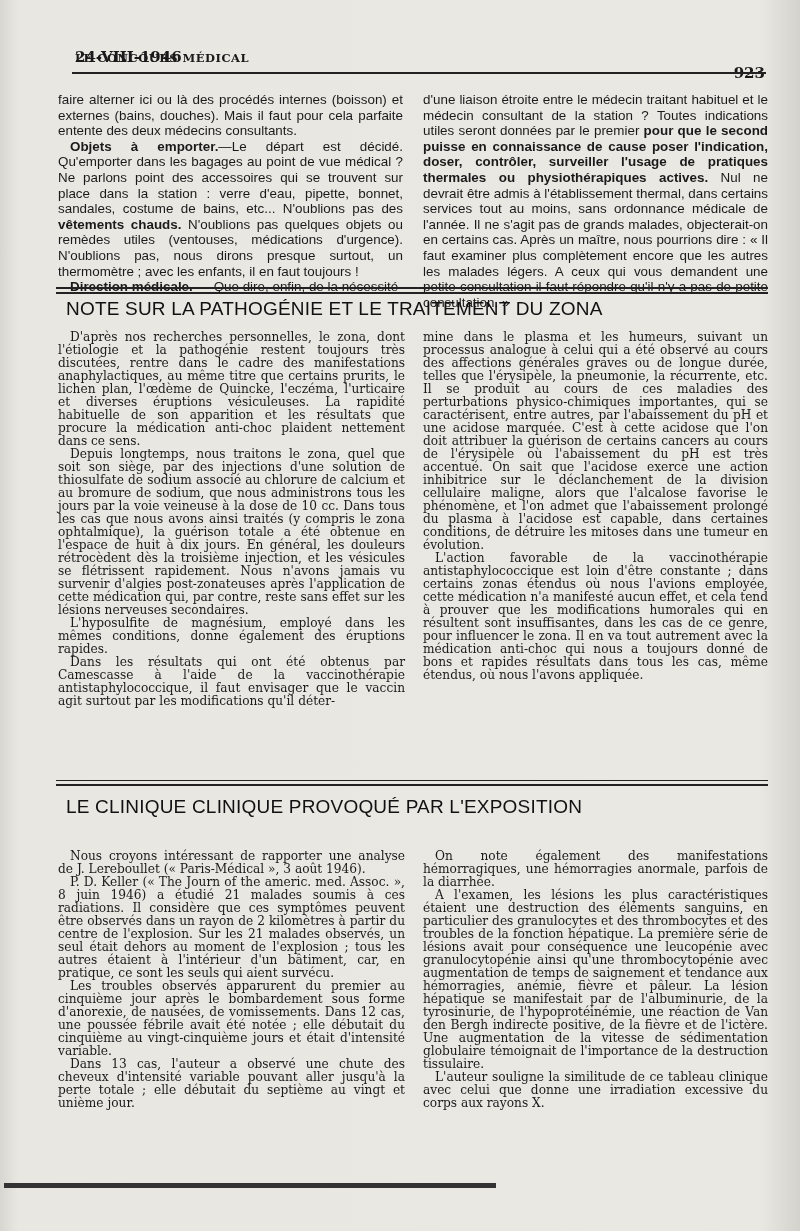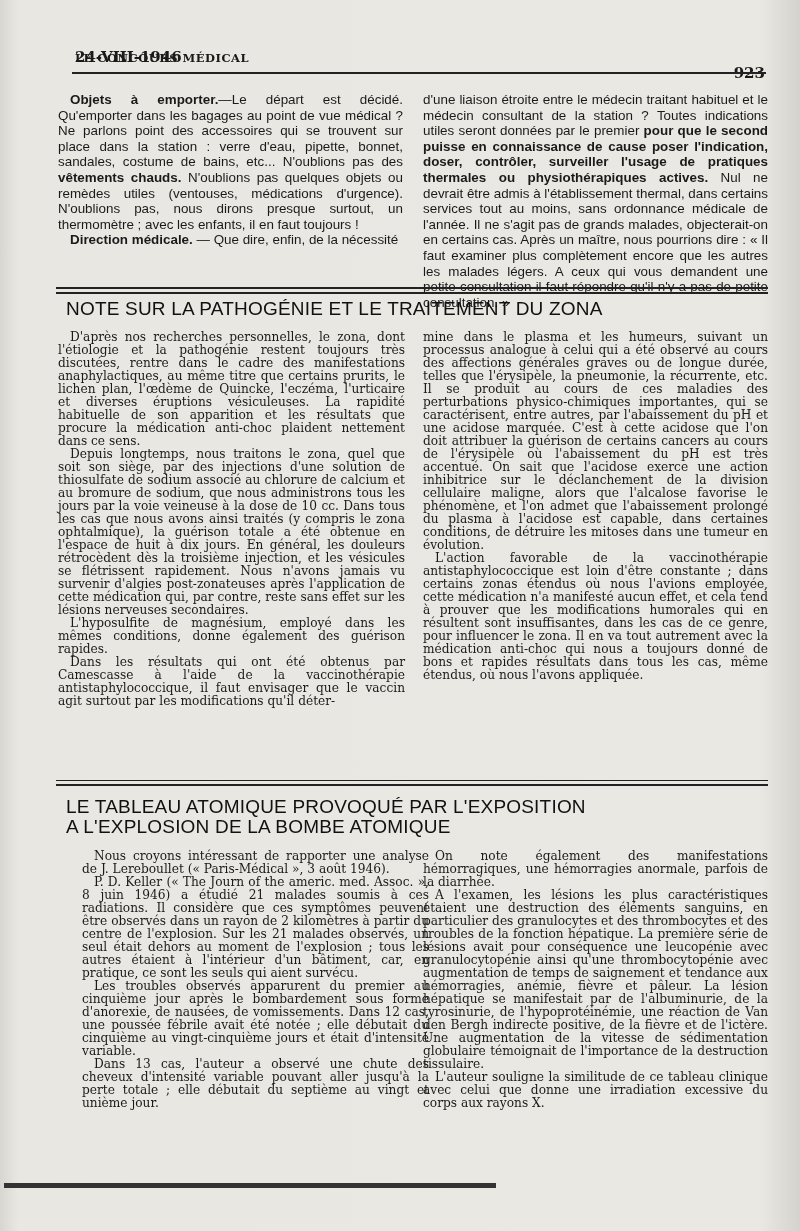--- a/index.html
+++ b/index.html
@@ -26,50 +26,50 @@
 <div class="page">
 
   <div class="header">
     <span class="date">24-VIII-1946</span>
     <span class="journal">LE CONCOURS MÉDICAL</span>
     <span class="pageno">923</span>
   </div>
   <div class="rule" style="left:72px; top:72px; width:694px; height:2px;"></div>
 
   <div class="col sans" style="left:58px; top:92px; width:345px;">
+    <p>faire alterner ici ou là des procédés internes (boisson) et externes (bains, douches). Mais il faut pour cela parfaite entente des deux médecins consultants.</p>
     <p class="ind"><span class="b">Objets à emporter.</span><span>—Le départ est décidé. Qu'emporter dans les bagages au point de vue médical ? Ne parlons point des accessoires qui se trouvent sur place dans la station : verre d'eau, pipette, bonnet, sandales, costume de bains, etc... N'oublions pas des </span><span class="b">vêtements chauds.</span><span> N'oublions pas quelques objets ou remèdes utiles (ventouses, médications d'urgence). N'oublions pas, nous dirons presque surtout, un thermomètre ; avec les enfants, il en faut toujours !</span></p>
     <p class="ind"><span class="b">Direction médicale.</span><span> — Que dire, enfin, de la nécessité</span></p>
   </div>
   <div class="col sans" style="left:423px; top:92px; width:345px;">
     <p><span>d'une liaison étroite entre le médecin traitant habituel et le médecin consultant de la station ? Toutes indications utiles seront données par le premier </span><span class="b">pour que le second puisse en connaissance de cause poser l'indication, doser, contrôler, surveiller l'usage de pratiques thermales ou physiothérapiques actives.</span><span> Nul ne devrait être admis à l'établissement thermal, dans certains services tout au moins, sans ordonnance médicale de l'année. Il ne s'agit pas de grands malades, objecterait-on en certains cas. Après un maître, nous pourrions dire : « Il faut examiner plus complètement encore que les autres les malades légers. A ceux qui vous demandent une petite consultation il faut répondre qu'il n'y a pas de petite consultation. »</span></p>
   </div>
 
   <div class="rule" style="left:56px; top:287px; width:712px; height:2px;"></div>
   <div class="rule" style="left:56px; top:292px; width:712px; height:2px;"></div>
 
   <div class="title" style="right:34px; top:298px; width:700px;">NOTE SUR LA PATHOGÉNIE ET LE TRAITEMENT DU ZONA</div>
 
   <div class="col serif" style="left:58px; top:331px; width:347px;">
     <p class="ind">D'après nos recherches personnelles, le zona, dont l'étiologie et la pathogénie restent toujours très discutées, rentre dans le cadre des manifestations anaphylactiques, au même titre que certains prurits, le lichen plan, l'œdème de Quincke, l'eczéma, l'urticaire et diverses éruptions vésiculeuses. La rapidité habituelle de son apparition et les résultats que procure la médication anti-choc plaident nettement dans ce sens.</p>
     <p class="ind">Depuis longtemps, nous traitons le zona, quel que soit son siège, par des injections d'une solution de thiosulfate de sodium associé au chlorure de calcium et au bromure de sodium, que nous administrons tous les jours par la voie veineuse à la dose de 10 cc. Dans tous les cas que nous avons ainsi traités (y compris le zona ophtalmique), la guérison totale a été obtenue en l'espace de huit à dix jours. En général, les douleurs rétrocèdent dès la troisième injection, et les vésicules se flétrissent rapidement. Nous n'avons jamais vu survenir d'algies post-zonateuses après l'application de cette médication qui, par contre, reste sans effet sur les lésions nerveuses secondaires.</p>
-    <p class="ind">L'hyposulfite de magnésium, employé dans les mêmes conditions, donne également des guérison rapides.</p>
+    <p class="ind">L'hyposulfite de magnésium, employé dans les mêmes conditions, donne également des éruptions rapides.</p>
     <p class="ind">Dans les résultats qui ont été obtenus par Camescasse à l'aide de la vaccinothérapie antistaphylococcique, il faut envisager que le vaccin agit surtout par les modifications qu'il déter-</p>
   </div>
   <div class="col serif" style="left:423px; top:331px; width:345px;">
     <p>mine dans le plasma et les humeurs, suivant un processus analogue à celui qui a été observé au cours des affections générales graves ou de longue durée, telles que l'érysipèle, la pneumonie, la récurrente, etc. Il se produit au cours de ces maladies des perturbations physico-chimiques importantes, qui se caractérisent, entre autres, par l'abaissement du pH et une acidose marquée. C'est à cette acidose que l'on doit attribuer la guérison de certains cancers au cours de l'érysipèle où l'abaissement du pH est très accentué. On sait que l'acidose exerce une action inhibitrice sur le déclanchement de la division cellulaire maligne, alors que l'alcalose favorise le phénomène, et l'on admet que l'abaissement prolongé du plasma à l'acidose est capable, dans certaines conditions, de détruire les mitoses dans une tumeur en évolution.</p>
     <p class="ind">L'action favorable de la vaccinothérapie antistaphylococcique est loin d'être constante ; dans certains zonas étendus où nous l'avions employée, cette médication n'a manifesté aucun effet, et cela tend à prouver que les modifications humorales qui en résultent sont insuffisantes, dans les cas de ce genre, pour influencer le zona. Il en va tout autrement avec la médication anti-choc qui nous a toujours donné de bons et rapides résultats dans tous les cas, même étendus, où nous l'avons appliquée.</p>
   </div>
 
   <div class="rule" style="left:56px; top:780px; width:712px; height:1px;"></div>
   <div class="rule" style="left:56px; top:784px; width:712px; height:2px;"></div>
 
-  <div class="title" style="right:34px; top:796px; width:700px;">LE TABLEAU ATOMIQUE PROVOQUÉ PAR L'EXPOSITION</div>
-  <div class="title" style="right:34px; top:816px; width:700px;">A L'EXPLOSION DE LA BOMBE ATOMIQUE</div>
+  <div class="title" style="right:34px; top:796px; width:700px;">LE CLINIQUE CLINIQUE PROVOQUÉ PAR L'EXPOSITION</div>
 
-  <div class="col serif" style="left:58px; top:850px; width:347px;margin-left:24px;">
+  <div class="col serif" style="left:58px; top:850px; width:347px;">
     <p class="ind">Nous croyons intéressant de rapporter une analyse de J. Lereboullet (« Paris-Médical », 3 août 1946).</p>
     <p class="ind">P. D. Keller (« The Journ of the americ. med. Assoc. », 8 juin 1946) a étudié 21 malades soumis à ces radiations. Il considère que ces symptômes peuvent être observés dans un rayon de 2 kilomètres à partir du centre de l'explosion. Sur les 21 malades observés, un seul était dehors au moment de l'explosion ; tous les autres étaient à l'intérieur d'un bâtiment, car, en pratique, ce sont les seuls qui aient survécu.</p>
     <p class="ind">Les troubles observés apparurent du premier au cinquième jour après le bombardement sous forme d'anorexie, de nausées, de vomissements. Dans 12 cas, une poussée fébrile avait été notée ; elle débutait du cinquième au vingt-cinquième jours et était d'intensité variable.</p>
     <p class="ind">Dans 13 cas, l'auteur a observé une chute des cheveux d'intensité variable pouvant aller jusqu'à la perte totale ; elle débutait du septième au vingt et unième jour.</p>
   </div>
   <div class="col serif" style="left:423px; top:850px; width:345px;">
     <p class="ind">On note également des manifestations hémorragiques, une hémorragies anormale, parfois de la diarrhée.</p>
     <p class="ind">A l'examen, les lésions les plus caractéristiques étaient une destruction des éléments sanguins, en particulier des granulocytes et des thrombocytes et des troubles de la fonction hépatique. La première série de lésions avait pour conséquence une leucopénie avec granulocytopénie ainsi qu'une thrombocytopénie avec augmentation de temps de saignement et tendance aux hémorragies, anémie, fièvre et pâleur. La lésion hépatique se manifestait par de l'albuminurie, de la tyrosinurie, de l'hypoprotéinémie, une réaction de Van den Bergh indirecte positive, de la fièvre et de l'ictère. Une augmentation de la vitesse de sédimentation globulaire témoignait de l'importance de la destruction tissulaire.</p>
     <p class="ind">L'auteur souligne la similitude de ce tableau clinique avec celui que donne une irradiation excessive du corps aux rayons X.</p>
   </div>

